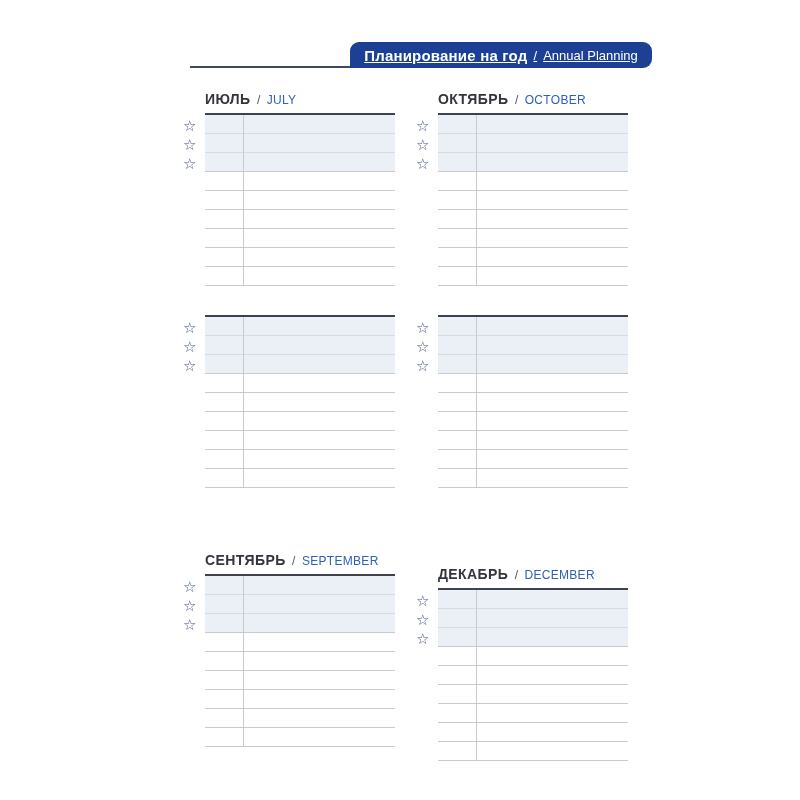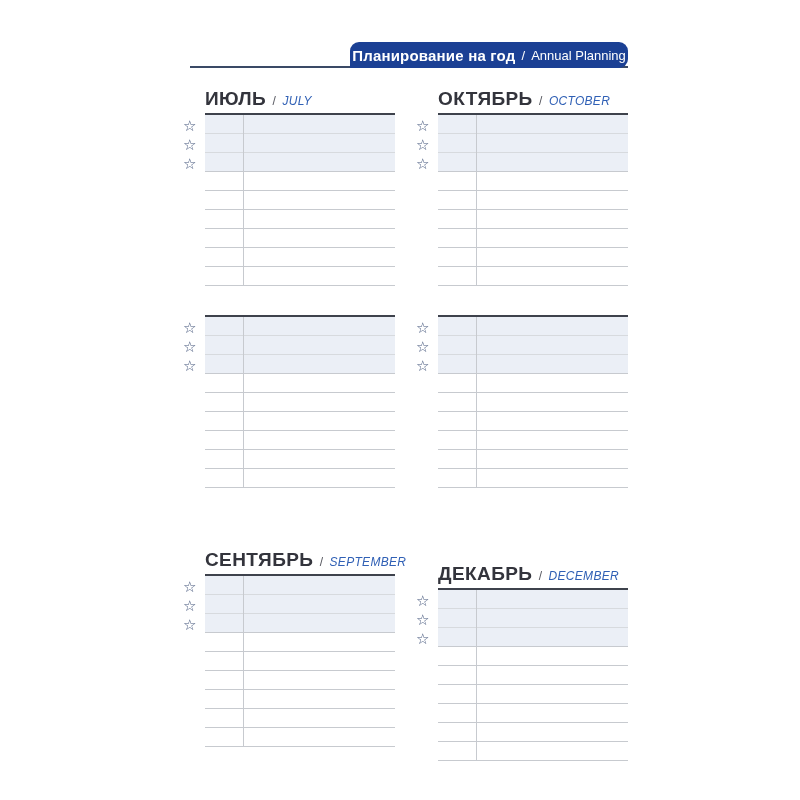--- a/index.html
+++ b/index.html
@@ -18,45 +18,45 @@
   html,body{margin:0;padding:0;background:#ffffff;}
   .page{
     position:relative;width:800px;height:800px;background:#fff;overflow:hidden;
     font-family:"Liberation Sans", sans-serif;
   }
   .header-rule{
     position:absolute;left:190px;top:66px;width:438px;height:2px;
     background:var(--rule-navy);
   }
   .header-tab{
-    position:absolute;left:350px;top:42px;width:278px;height:26px;
+    position:absolute;left:350px;top:42px;width:302px;height:26px;
     background:var(--tab-blue);
     border-radius:9px 9px 9px 0;
     display:flex;align-items:center;justify-content:center;gap:6px;
-    color:var(--white);white-space:nowrap;z-index:2;
+    color:var(--white);white-space:nowrap;z-index:2;text-decoration:underline;
   }
   .tab-title-ru{font-size:15px;font-weight:bold;letter-spacing:0.2px;}
   .tab-sep{font-size:13px;font-weight:normal;position:relative;top:0.5px;}
   .tab-title-en{font-size:13px;font-weight:normal;}
 
   .month-block{position:absolute;width:212px;}
   .pos-1{left:183px;top:91px;}
   .pos-2{left:416px;top:91px;}
   .pos-3{left:183px;top:315px;}
   .pos-4{left:416px;top:315px;}
   .pos-5{left:183px;top:552px;}
   .pos-6{left:416px;top:566px;}
 
   .month-header{
     margin-left:22px;height:16px;margin-bottom:6px;
     white-space:nowrap;line-height:16px;
   }
-  .month-ru{font-size:19px;font-weight:bold;color:var(--dark-text);letter-spacing:0.4px;}
+  .month-ru{font-size:14px;font-weight:bold;color:var(--dark-text);letter-spacing:0.4px;}
   .month-sep{font-size:12px;color:var(--sep-gray);margin:0 2px;}
-  .month-en{font-size:12px;font-style:italic;color:var(--accent-blue);letter-spacing:0.3px;}
+  .month-en{font-size:12px;color:var(--accent-blue);letter-spacing:0.3px;}
 
   .month-table{display:flex;align-items:flex-start;}
   .stars-col{width:22px;padding-top:2.5px;box-sizing:border-box;}
   .star-cell{height:19px;display:flex;align-items:center;}
   .star{font-size:15px;line-height:1;color:var(--star-blue);}
 
   .table-grid{
     position:relative;width:190px;
     border-top:2.5px solid var(--line-dark);
     box-sizing:border-box;

